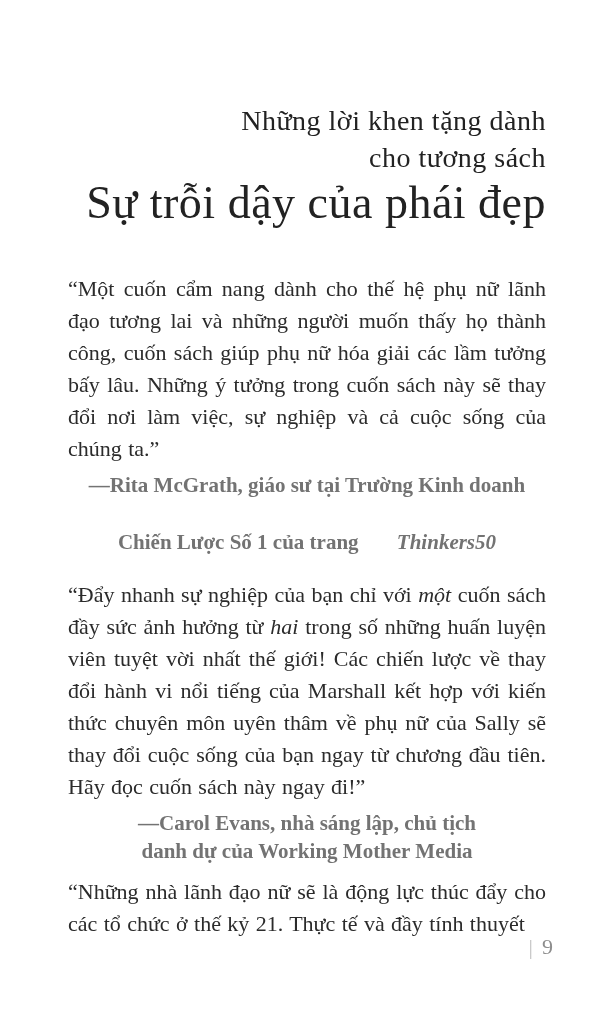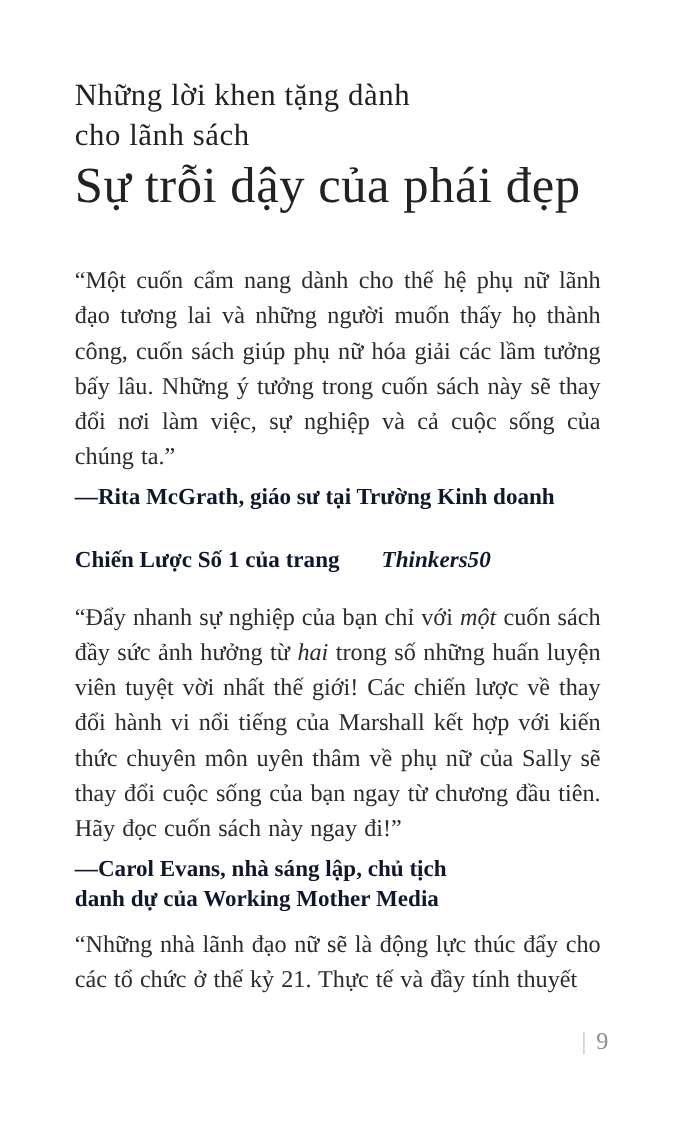--- a/index.html
+++ b/index.html
@@ -14,22 +14,22 @@
     background: #ffffff;
     font-family: "Liberation Serif", "DejaVu Serif", serif;
     color: #2b2b2b;
     overflow: hidden;
     margin: 0 auto;
   }
   .content {
     padding: 0 70px 0 68px;
   }
   .heading {
-    text-align: left;
-    padding-top: 68px;
+    text-align: right;
+    padding-top: 102px;
   }
   .praise-line {
     font-size: 28px;
     line-height: 37px;
     letter-spacing: 0.5px;
     color: #222222;
   }
   .book-title {
     font-size: 46px;
     line-height: 50px;
@@ -42,25 +42,25 @@
     line-height: 32px;
     text-align: justify;
     margin: 0;
     word-spacing: 0.04em;
   }
   .quote-1 { margin-top: 45px; }
   .quote-2 { margin-top: 22px; }
   .quote-3 { margin-top: 10px; }
   .attribution {
     font-weight: bold;
-    text-align: left;
+    text-align: center;
     font-size: 21px;
     line-height: 28.5px;
     margin: 6px 0 0 0;
-    color: #0f172a;
+    color: #737373;
   }
   .attribution em { font-style: italic; margin-left: 33px; }
   .quote em { font-style: italic; }
   .page-number {
     position: absolute;
     top: 933px;
     right: 63px;
     font-size: 22px;
     line-height: 28px;
     color: #8d8d8d;
@@ -72,21 +72,21 @@
   }
 </style>
 </head>
 <body>
 
 <div class="page">
   <div class="content">
 
     <div class="heading">
       <div class="praise-line">Những lời khen tặng dành</div>
-      <div class="praise-line">cho lãnh sách</div>
+      <div class="praise-line">cho tương sách</div>
       <div class="book-title">Sự trỗi dậy của phái đẹp</div>
     </div>
 
     <p class="quote quote-1">“Một cuốn cẩm nang dành cho thế hệ phụ nữ lãnh đạo tương lai và những người muốn thấy họ thành công, cuốn sách giúp phụ nữ hóa giải các lầm tưởng bấy lâu. Những ý tưởng trong cuốn sách này sẽ thay đổi nơi làm việc, sự nghiệp và cả cuộc sống của chúng ta.”</p>
 
     <p class="attribution"><span>—Rita McGrath, giáo sư tại Trường Kinh doanh</span><br><br><span>Chiến Lược Số 1 của trang </span><em>Thinkers50</em></p>
 
     <p class="quote quote-2"><span>“Đẩy nhanh sự nghiệp của bạn chỉ với </span><em>một</em><span> cuốn sách đầy sức ảnh hưởng từ </span><em>hai</em><span> trong số những huấn luyện viên tuyệt vời nhất thế giới! Các chiến lược về thay đổi hành vi nổi tiếng của Marshall kết hợp với kiến thức chuyên môn uyên thâm về phụ nữ của Sally sẽ thay đổi cuộc sống của bạn ngay từ chương đầu tiên. Hãy đọc cuốn sách này ngay đi!”</span></p>
 
     <p class="attribution"><span>—Carol Evans, nhà sáng lập, chủ tịch</span><br><span>danh dự của Working Mother Media</span></p>

